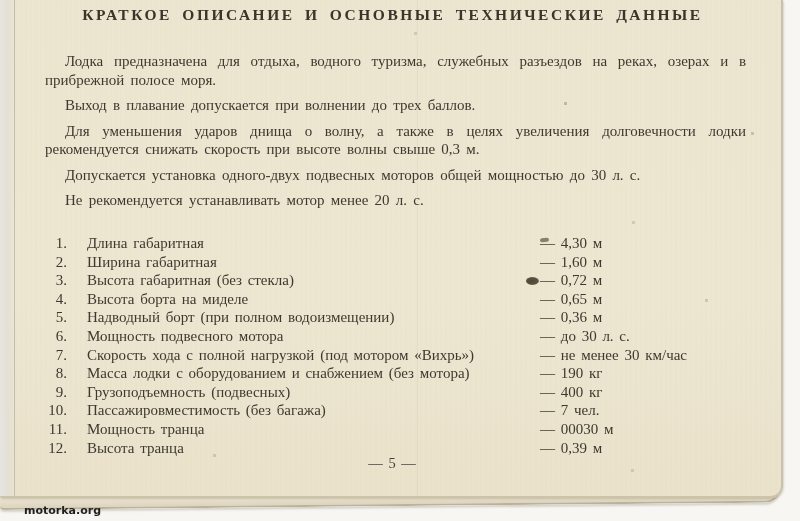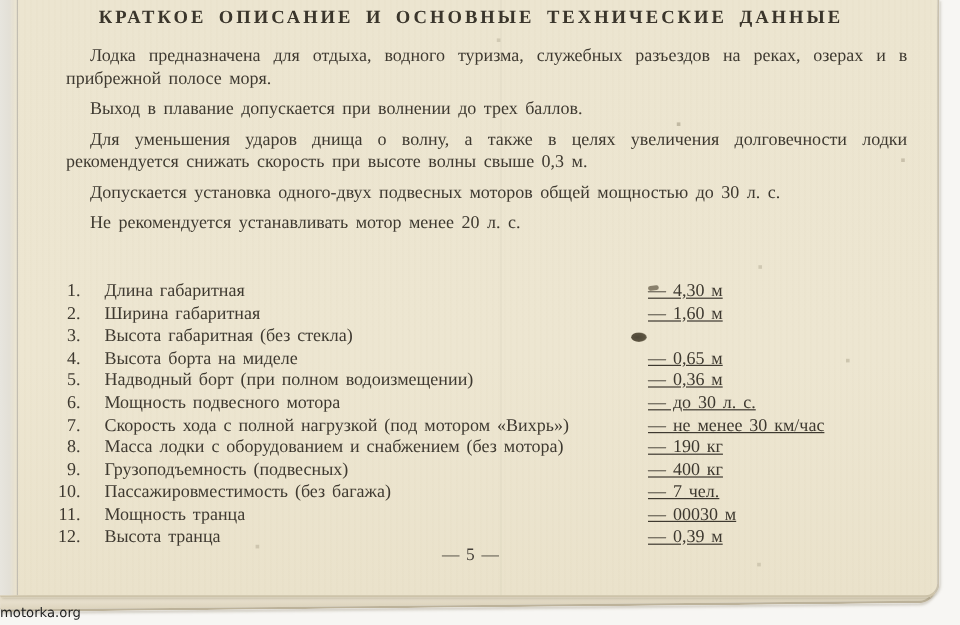--- a/index.html
+++ b/index.html
@@ -66,38 +66,38 @@
     background:radial-gradient(ellipse at 40% 50%,#4d4636 0%,#5c5441 60%,rgba(92,84,65,0) 100%);
     border-radius:50%;z-index:4;
   }
   
   .content{position:absolute;left:0;top:0;width:781px;height:496px;z-index:5;color:#3e3930;}
   .doc-title{
     position:absolute;left:20px;top:6px;width:745px;
     text-align:center;font-weight:bold;font-size:15.5px;letter-spacing:2.5px;
     color:#3a352b;word-spacing:4px;
   }
-  .paras{position:absolute;left:45px;top:38px;width:701px;margin-left:10px;}
+  .paras{position:absolute;left:45px;top:52px;width:701px;}
   .paras p{
     margin:0 0 7px 0;font-size:15px;line-height:18.5px;
     text-align:justify;text-indent:20px;word-spacing:2.5px;
   }
   .specs{position:absolute;left:45px;top:234px;width:736px;}
   .spec-row{display:flex;height:18.6px;font-size:15px;line-height:18.6px;}
   .spec-num{width:22px;flex:none;text-align:right;}
   .spec-label{flex:1;margin-left:20px;word-spacing:2px;}
-  .spec-value{width:241px;flex:none;word-spacing:2px;text-decoration:underline;}
+  .spec-value{width:241px;flex:none;word-spacing:2px;}
   .page-number{
     position:absolute;left:20px;top:455px;width:745px;
     text-align:center;font-size:14.5px;letter-spacing:1px;color:#46413a;
   }
   .watermark{
-    position:absolute;left:0;top:504px;z-index:6;
+    position:absolute;left:24px;top:504px;z-index:6;
     font-family:"DejaVu Sans","Liberation Sans",sans-serif;
-    font-weight:normal;font-size:11px;color:#1f1f1f;
+    font-weight:bold;font-size:11px;color:#1f1f1f;
   }
 </style>
 </head>
 <body>
 
 <div class="under-sheet"></div>
 <div class="sheet"></div>
 <div class="gutter"></div>
 <div class="fold-line"></div>
 <div class="specks"></div>
@@ -122,20 +122,21 @@
       <span class="spec-value">— 4,30 м</span>
     </div>
     <div class="spec-row">
       <span class="spec-num">2.</span>
       <span class="spec-label">Ширина габаритная</span>
       <span class="spec-value">— 1,60 м</span>
     </div>
     <div class="spec-row">
       <span class="spec-num">3.</span>
       <span class="spec-label">Высота габаритная (без стекла)</span>
+      <span class="spec-value">— 0,72 м</span>
     </div>
     <div class="spec-row">
       <span class="spec-num">4.</span>
       <span class="spec-label">Высота борта на миделе</span>
       <span class="spec-value">— 0,65 м</span>
     </div>
     <div class="spec-row">
       <span class="spec-num">5.</span>
       <span class="spec-label">Надводный борт (при полном водоизмещении)</span>
       <span class="spec-value">— 0,36 м</span>

